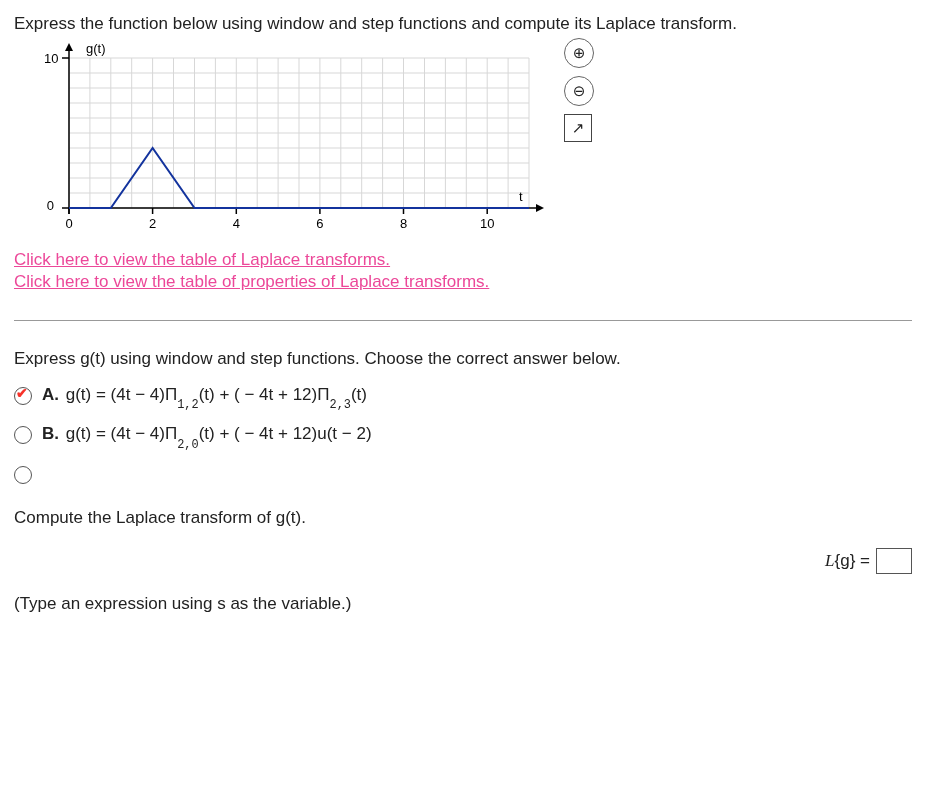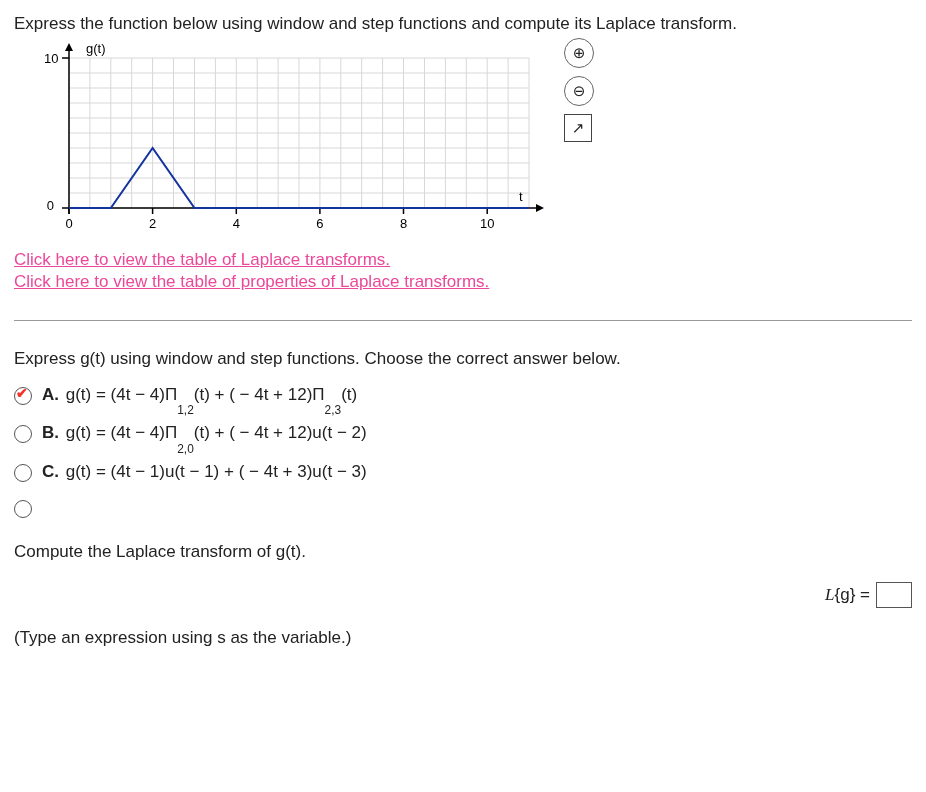--- a/index.html
+++ b/index.html
@@ -80,21 +80,21 @@
   .radio.selected::after {
     content: "✔";
     color: #f7322a;
     position: absolute;
     top: -3px;
     left: 1px;
     font-size: 14px;
     font-weight: bold;
   }
   .opt-letter { font-weight: bold; margin-right: 2px; }
-  .sub-index { font-size: 0.7em; vertical-align: sub; position: relative; top: 10px;}
+  .sub-index { font-size: 0.7em; vertical-align: sub; position: relative; top: 4px; font-family: Liberation Mono, monospace;}
   .compute-part { margin-top: 24px; }
   .laplace-line { margin-top: 20px; display: flex; align-items: center; gap: 6px; justify-content: flex-end;}
   .laplace-L { font-family: 'Lucida Calligraphy','URW Chancery L',cursive; font-style: italic;}
   .answer-input {
     width: 28px;
     height: 22px;
     border: 1px solid #555;
     padding: 1px 3px;
     font-size: 15px;
     background: #fff;
@@ -208,25 +208,20 @@
     <div><span class="opt-letter">A.</span>
       <span>g(t) = (4t − 4)Π<span class="sub-index">1,2</span>(t) + ( − 4t + 12)Π<span class="sub-index">2,3</span>(t)</span></div>
   </div>
 
   <div class="mc-option">
     <div class="radio"></div>
     <div><span class="opt-letter">B.</span>
       <span>g(t) = (4t − 4)Π<span class="sub-index">2,0</span>(t) + ( − 4t + 12)u(t − 2)</span></div>
   </div>
 
-  <div class="mc-option">
-    <div class="radio"></div>
-    <div><span class="opt-letter">C.</span>
-      <span>g(t) = (4t − 1)u(t − 1) + ( − 4t + 3)u(t − 3)</span></div>
-  </div>
 
   <div class="mc-option">
     <div class="radio"></div>
   </div>
 </div>
 
 <div class="compute-part">
   <div>Compute the Laplace transform of g(t).</div>
   <div class="laplace-line">
     <span><span class="laplace-L">L</span>{g} = </span>

